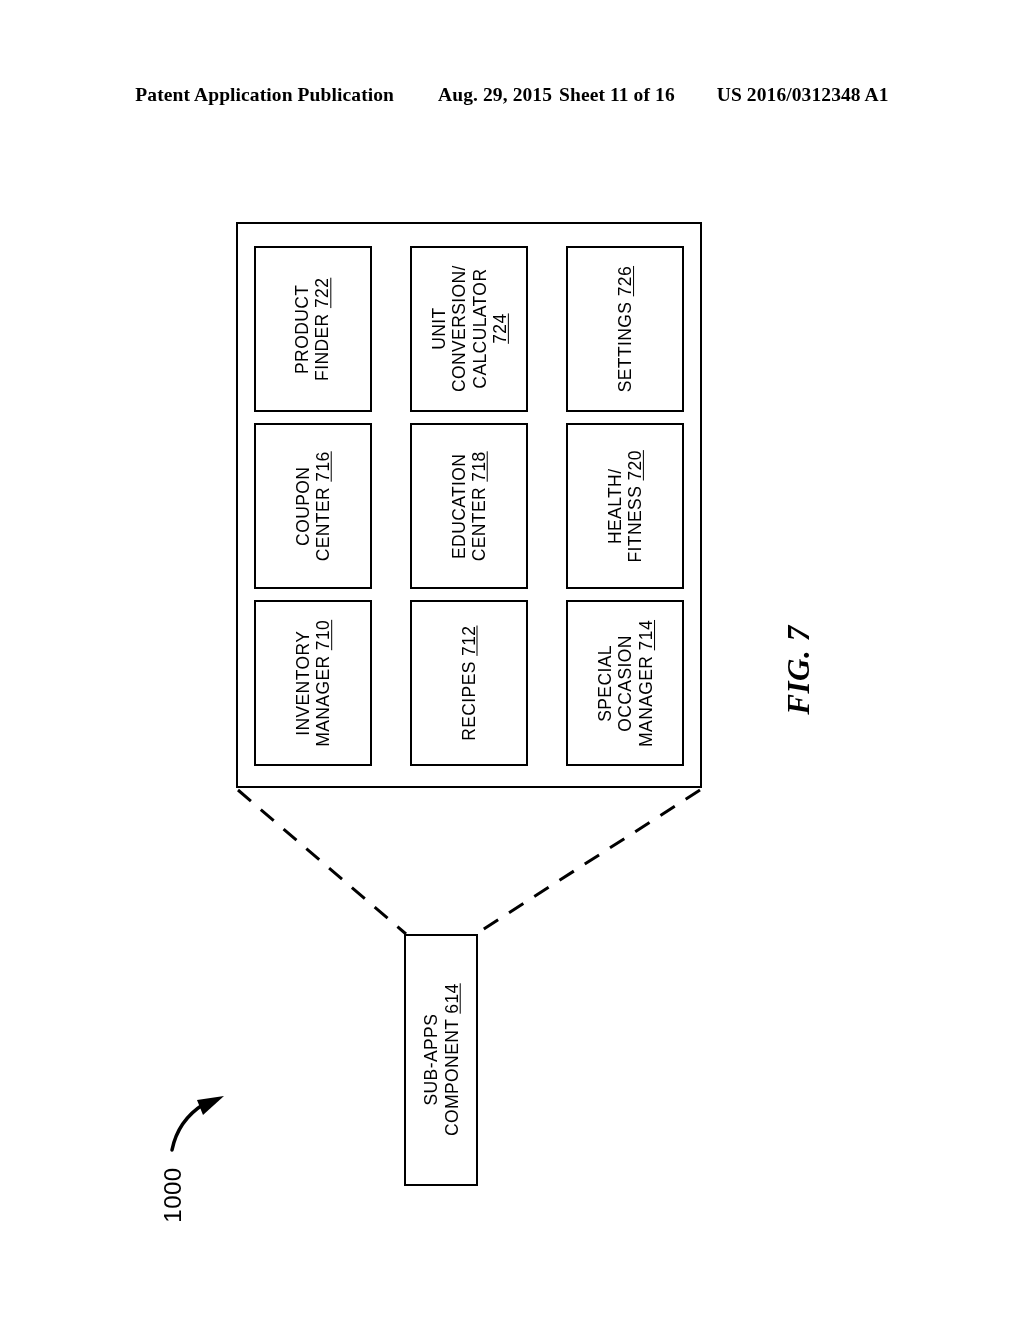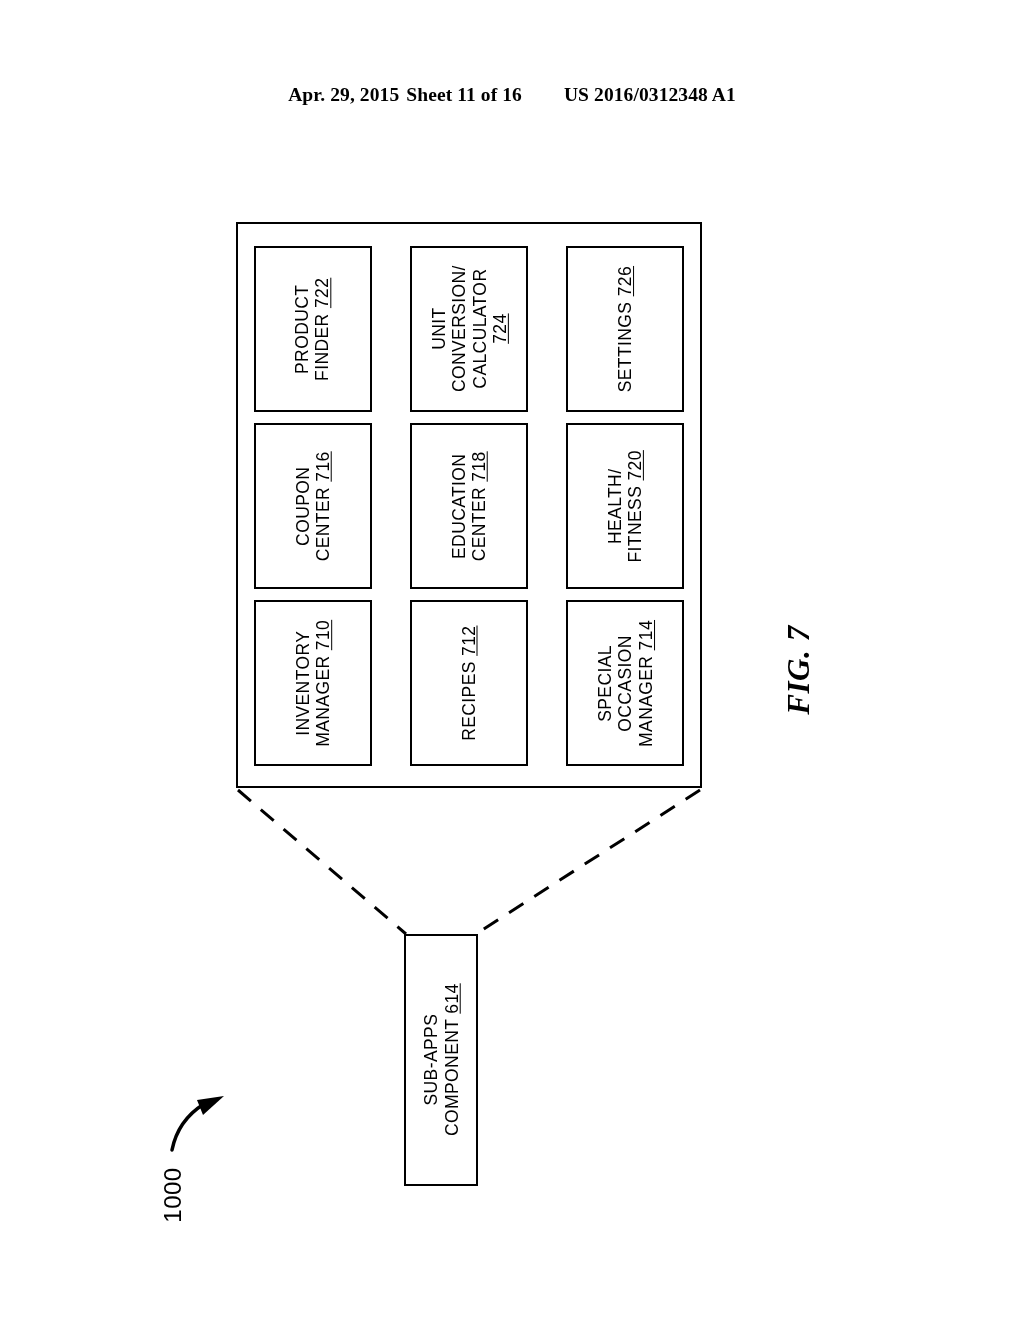--- a/index.html
+++ b/index.html
@@ -162,21 +162,22 @@
     white-space: nowrap;
     font-size: 24px;
     letter-spacing: 0.5px;
     color: #000;
   }
 </style>
 </head>
 <body>
 
 <div class="pub-header">
-  <span class="seg-date">Apr. 29, 2015</span>
+  <span class="seg-pub">Patent Application Publication</span>
+  <span class="seg-date">Aug. 29, 2015</span>
   <span class="seg-sheet">Sheet 11 of 16</span>
   <span class="seg-num">US 2016/0312348 A1</span>
 </div>
 
 <div class="figure">
 
   <div class="outer-container"></div>
 
   <div class="grid">
 

